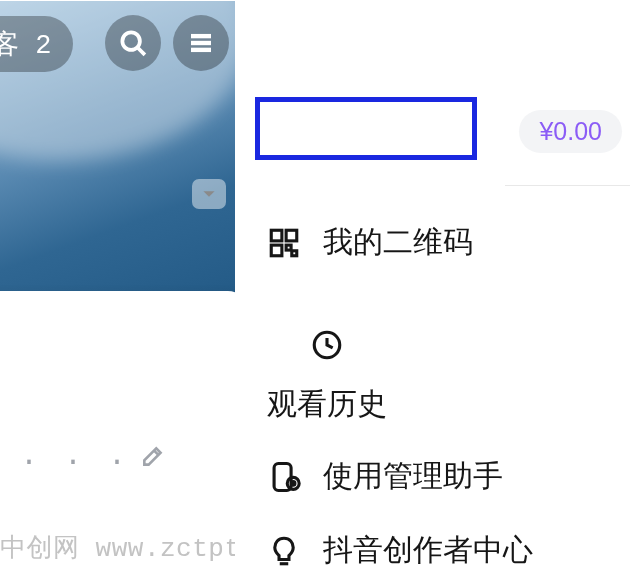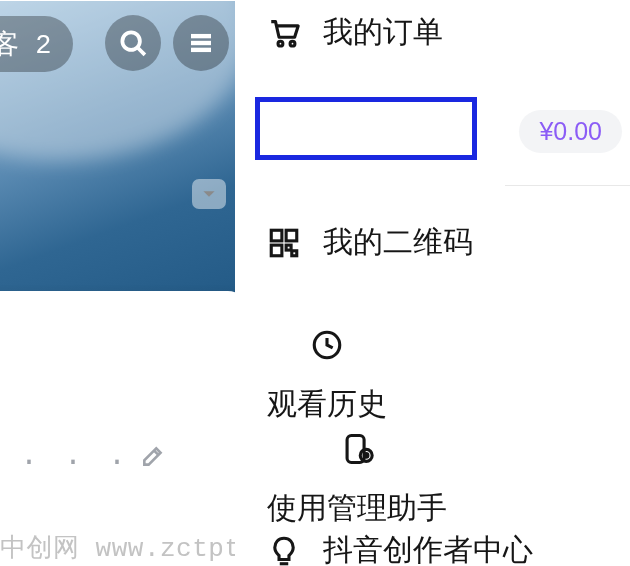--- a/index.html
+++ b/index.html
@@ -31,21 +31,21 @@
     
     .menu { position: absolute; left: 235px; top: 0; width: 395px; height: 566px; background: #fff; }
     .menu-item { position: absolute; left: 32px; display: flex; align-items: center; gap: 22px; color: #161616; }
     .menu-item .ico { width: 34px; height: 34px; stroke: #161616; fill: none; stroke-width: 2.2; }
     .menu-item .label { font-size: 30px; font-weight: 400; }
 
     .mi-orders  { top: 12px; }
     .mi-wallet  { top: 113px; }
     .mi-qr      { top: 222px; }
     .mi-history { top: 328px; flex-direction: column; }
-    .mi-helper  { top: 432px; flex-direction: column; }
+    .mi-helper  { top: 456px; }
     .mi-creator { top: 530px; }
 
     .wallet-highlight { position: absolute; left: 255px; top: 97px; width: 222px; height: 63px; border: 5px solid #1a28e0; }
 
     .wallet-balance { position: absolute; right: 8px; top: 110px; background: #f3f4f6; color: #8b5cf6; font-size: 25px; border-radius: 30px; padding: 7px 20px; font-weight: 500; }
 
     .divider { position: absolute; left: 270px; top: 185px; width: 340px; height: 1px; background: #e8e8e8; }
   </style>
 </head>
 <body>
@@ -88,28 +88,20 @@
           <path d="M4 20 L4 16 L15 5 L19 9 L8 20 Z"></path>
           <line x1="13" y1="7" x2="17" y2="11"></line>
         </svg>
     </div>
 
     <div class="watermark">中创网 www.zctpt.com</div>
   </div>
 
   <div class="menu">
 
-    <div class="menu-item mi-orders">
-      <svg class="ico" viewBox="0 0 24 24">
-          <path d="M3 4 H6 L8.5 15 H19.5 L22 7 H7" stroke-linejoin="round"></path>
-          <circle cx="9.5" cy="19.5" r="1.7"></circle>
-          <circle cx="18" cy="19.5" r="1.7"></circle>
-        </svg>
-      <span class="label">我的订单</span>
-    </div>
 
 
     <div class="menu-item mi-qr">
       <svg class="ico" viewBox="0 0 24 24">
           <rect x="3" y="3" width="7.5" height="7.5"></rect>
           <rect x="13.5" y="3" width="7.5" height="7.5"></rect>
           <rect x="3" y="13.5" width="7.5" height="7.5"></rect>
           <rect x="13.5" y="13.5" width="3.5" height="3.5"></rect>
           <rect x="17.5" y="17.5" width="3.5" height="3.5"></rect>
         </svg>

